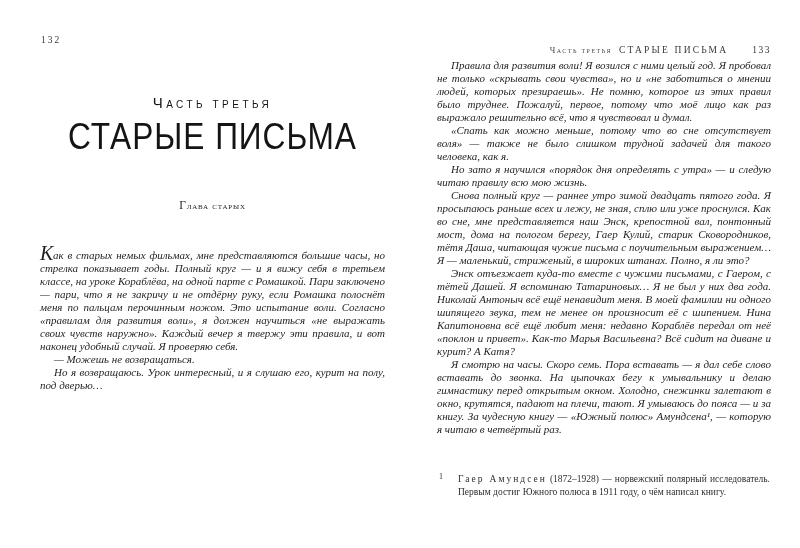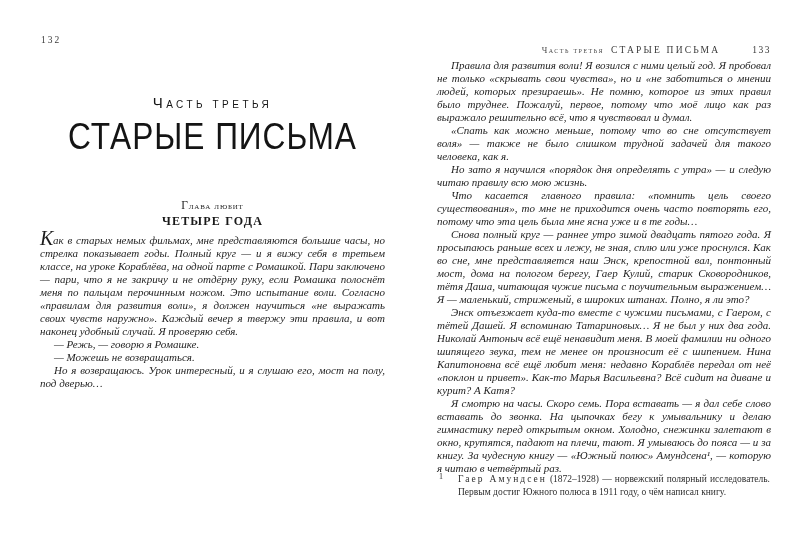--- a/index.html
+++ b/index.html
@@ -60,33 +60,33 @@
     -webkit-hyphens: auto;
   }
   .body-left  { top: 234px; }
   .body-right { top: 59px; }
   .body p.indent { text-indent: 14px; }
   .lead-par { position: relative; text-indent: 0; padding-left: 0; }
   .raised-cap {
     position: absolute; left: 0; top: -6px;
     font-size: 20px; line-height: 20px; color: #1c1c1c;
   }
-  .lead-text-wrap { display: block; text-indent: 13px; }
+  .lead-text-wrap { display: block; text-indent: 13px; margin-top: 15px; }
 
   
   .running-head {
     position: absolute; top: 39px; left: 0; width: 100%;
     text-align: right; color: #3e3e3e; white-space: nowrap;
   }
   .rh-part {
     font-size: 8.5px; letter-spacing: 1.5px;
     font-variant-caps: small-caps; color: #474747;
   }
   .rh-title { font-size: 9.5px; letter-spacing: 2.2px; margin-left: 3px; color: #383838; }
-  .rh-num   { font-size: 9.5px; letter-spacing: 1.5px; margin-left: 28px; color: #383838; }
+  .rh-num   { font-size: 9.5px; letter-spacing: 1.5px; margin-left: 20px; color: #383838; }
 
   
   .footnote {
     position: absolute; top: 473px; left: 0; right: 1px;
     padding-left: 21px;
     font-size: 9.5px; line-height: 12.5px;
     text-align: justify; color: #2e2e2e;
     hyphens: auto; -webkit-hyphens: auto;
   }
   .fn-marker {
@@ -102,47 +102,44 @@
 
   <section class="page page-left">
     <div class="pagenum-left">132</div>
 
     <header class="part-heading">
       <div class="part-label"><span class="initial">Ч</span><span>асть третья</span></div>
       <h1 class="part-title">СТАРЫЕ ПИСЬМА</h1>
     </header>
 
     <div class="chapter-heading">
-      <div class="chapter-label"><span class="initial">Г</span><span>лава любит</span></div>
-      <h2 class="chapter-title">ЧЕТЫРЕ ГОДА</h2>
+      <div class="chapter-label"><span class="initial">Г</span><span>лава старых</span></div>
     </div>
 
     <div class="body body-left">
       <p class="lead-par">
         <span class="raised-cap">К</span>
         <span class="lead-text-wrap">ак в старых немых фильмах, мне представляются большие часы, но стрелка показывает годы. Полный круг — и я вижу себя в третьем классе, на уроке Кораблёва, на одной парте с Ромашкой. Пари заключено — пари, что я не закричу и не отдёрну руку, если Ромашка полоснёт меня по пальцам перочинным ножом. Это испытание воли. Согласно «правилам для развития воли», я должен научиться «не выражать своих чувств наружно». Каждый вечер я твержу эти правила, и вот наконец удобный случай. Я проверяю себя.</span>
       </p>
-      <p class="indent">— Режь, — говорю я Ромашке.</p>
       <p class="indent">— Можешь не возвращаться.</p>
-      <p class="indent">Но я возвращаюсь. Урок интересный, и я слушаю его, мост на полу, под дверью…</p>
+      <p class="indent">Но я возвращаюсь. Урок интересный, и я слушаю его, курит на полу, под дверью…</p>
     </div>
   </section>
 
   <section class="page page-right">
     <header class="running-head">
       <span class="rh-part">Часть третья</span>
       <span class="rh-title">СТАРЫЕ ПИСЬМА</span>
       <span class="rh-num">133</span>
     </header>
 
     <div class="body body-right">
       <p class="indent">Правила для развития воли! Я возился с ними целый год. Я пробовал не только «скрывать свои чувства», но и «не заботиться о мнении людей, которых презираешь». Не помню, которое из этих правил было труднее. Пожалуй, первое, потому что моё лицо как раз выражало решительно всё, что я чувствовал и думал.</p>
       <p class="indent">«Спать как можно меньше, потому что во сне отсутствует воля» — также не было слишком трудной задачей для такого человека, как я.</p>
       <p class="indent">Но зато я научился «порядок дня определять с утра» — и следую читаю правилу всю мою жизнь.</p>
-      <p class="indent">Что касается главного правила: «помнить цель своего существования», то мне не приходится очень часто повторять его, потому что эта цель была мне ясна уже и в те годы…</p>
       <p class="indent">Снова полный круг — раннее утро зимой двадцать пятого года. Я просыпаюсь раньше всех и лежу, не зная, сплю или уже проснулся. Как во сне, мне представляется наш Энск, крепостной вал, понтонный мост, дома на пологом берегу, Гаер Кулий, старик Сковородников, тётя Даша, читающая чужие письма с поучительным выражением… Я — маленький, стриженый, в широких штанах. Полно, я ли это?</p>
       <p class="indent">Энск отъезжает куда-то вместе с чужими письмами, с Гаером, с тётей Дашей. Я вспоминаю Татариновых… Я не был у них два года. Николай Антоныч всё ещё ненавидит меня. В моей фамилии ни одного шипящего звука, тем не менее он произносит её с шипением. Нина Капитоновна всё ещё любит меня: недавно Кораблёв передал от неё «поклон и привет». Как-то Марья Васильевна? Всё сидит на диване и курит? А Катя?</p>
       <p class="indent">Я смотрю на часы. Скоро семь. Пора вставать — я дал себе слово вставать до звонка. На цыпочках бегу к умывальнику и делаю гимнастику перед открытым окном. Холодно, снежинки залетают в окно, крутятся, падают на плечи, тают. Я умываюсь до пояса — и за книгу. За чудесную книгу — «Южный полюс» Амундсена¹, — которую я читаю в четвёртый раз.</p>
     </div>
 
     <div class="footnote">
       <span class="fn-marker">1</span>
       <span class="fn-name">Гаер Амундсен</span> 
       <span class="fn-text">(1872–1928) — норвежский полярный исследователь. Первым достиг Южного полюса в 1911 году, о чём написал книгу.</span>
     </div>

